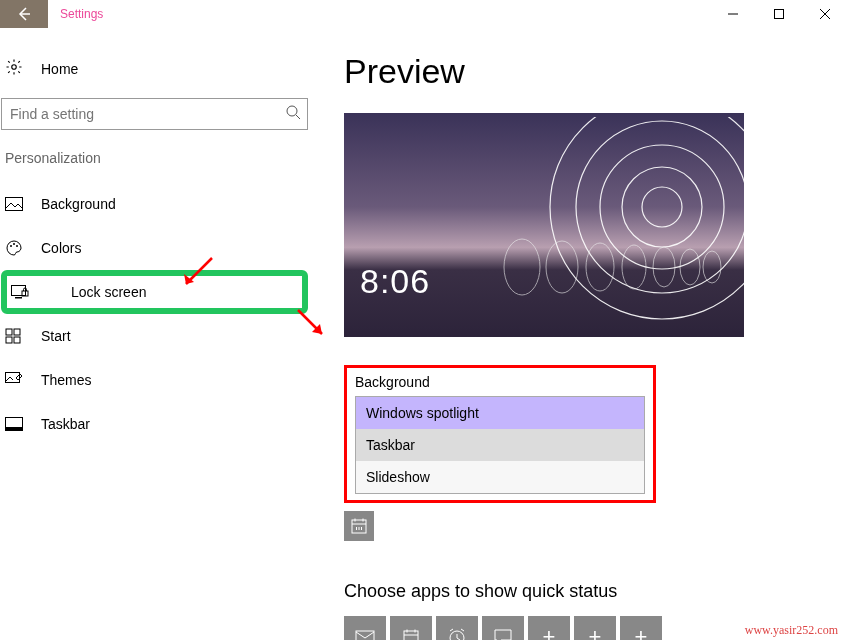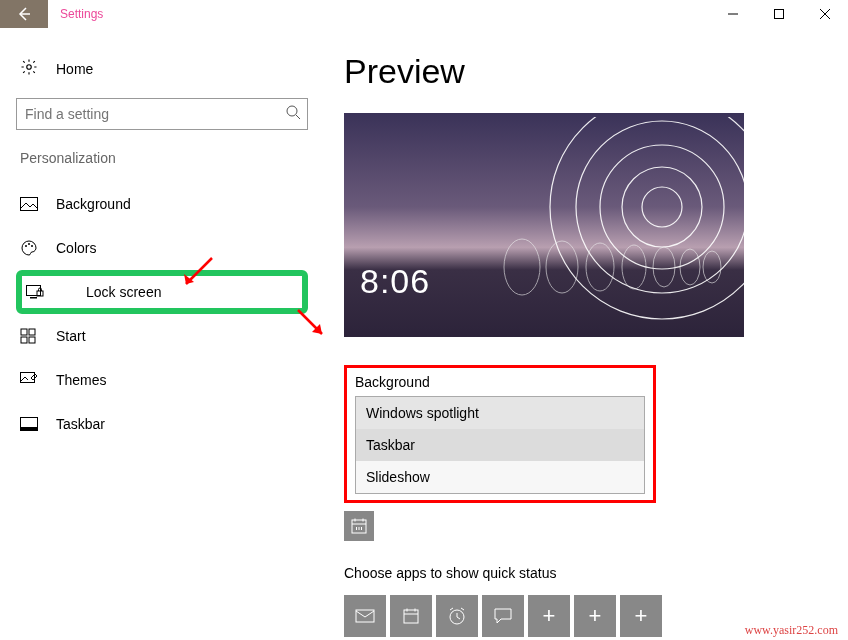--- a/index.html
+++ b/index.html
@@ -5,21 +5,21 @@
 * { margin: 0; padding: 0; box-sizing: border-box; font-family: "Segoe UI", sans-serif; }
 body { width: 848px; height: 640px; background: #fff; overflow: hidden; position: relative; }
 
 .titlebar { height: 28px; display: flex; align-items: stretch; }
 .back-btn { width: 48px; background: #827566; display: flex; align-items: center; justify-content: center; }
 .titlebar-title { flex: 0 0 auto; padding-left: 12px; font-size: 12px; line-height: 28px; color: #ec4899; }
 .titlebar-spacer { flex: 1; }
 .win-ctrl { width: 46px; display: flex; align-items: center; justify-content: center; }
 
 .main { display: flex; height: calc(640px - 28px); }
-.sidebar { width: 320px; padding: 24px 12px 0 16px; }
+.sidebar { width: 320px; padding: 24px 12px 0 1px; }
 .home-row { display: flex; align-items: center; gap: 16px; padding: 6px 0 18px 4px; }
 .home-row .icon { width: 20px; }
 .home-label { font-size: 14px; }
 
 .search-box { position: relative; height: 32px; border: 1px solid #999; margin-bottom: 20px; }
 .search-box input { width: 100%; height: 100%; border: none; outline: none; padding: 0 32px 0 8px; font-size: 14px; background: transparent; }
 .search-box .search-icon { position: absolute; right: 6px; top: 50%; transform: translateY(-50%); }
 
 .section-title { color: #666; font-size: 14px; margin: 6px 0 16px 4px; }
 
@@ -32,27 +32,27 @@
 
 .preview-img { width: 400px; height: 224px; position: relative; background: linear-gradient(to bottom, #3a3258 0%, #6a5a7a 42%, #b89fb0 60%, #3a2f45 70%, #2c233a 100%); overflow: hidden; margin-bottom: 28px; }
 .preview-img .rings { position: absolute; right: -18px; top: 4px; }
 .preview-img .clock { position: absolute; left: 16px; bottom: 36px; color: #fff; font-size: 34px; font-weight: 300; letter-spacing: 1px; }
 .preview-img .date { position: absolute; left: 16px; bottom: 14px; color: #fff; font-size: 14px; }
 
 .dropdown-section { border: 3px solid #ff0000; padding: 6px 8px 6px 8px; width: 312px; }
 .dropdown-label { font-size: 14px; margin-bottom: 6px; }
 .dropdown-list { border: 1px solid #aaa; }
 .dropdown-opt { height: 32px; line-height: 32px; padding-left: 10px; font-size: 14px; }
-.opt-selected { background: #e5e5e5; }
+.opt-selected { background: #c4b5fd; }
 .opt-hover { background: #dcdcdc; }
 .opt-normal { background: #f7f7f7; }
 
 .cal-tile { width: 30px; height: 30px; background: #888; margin-top: 8px; display: flex; align-items: center; justify-content: center; }
 
-.quick-status-label { font-size: 14px; margin-top: 24px; margin-bottom: 14px; }
+.quick-status-label { font-size: 18px; margin-top: 40px; margin-bottom: 14px; }
 .quick-status-row { display: flex; gap: 4px; }
 .qs-tile { width: 42px; height: 42px; background: #888; display: flex; align-items: center; justify-content: center; }
 .qs-plus { color: #fff; font-size: 22px; font-weight: 300; }
 
 .watermark { position: absolute; right: 10px; bottom: 2px; color: #d44; font-size: 12px; font-family: Georgia, serif; }
 
 .arrow { position: absolute; pointer-events: none; }
 </style>
 </head>
 <body>

